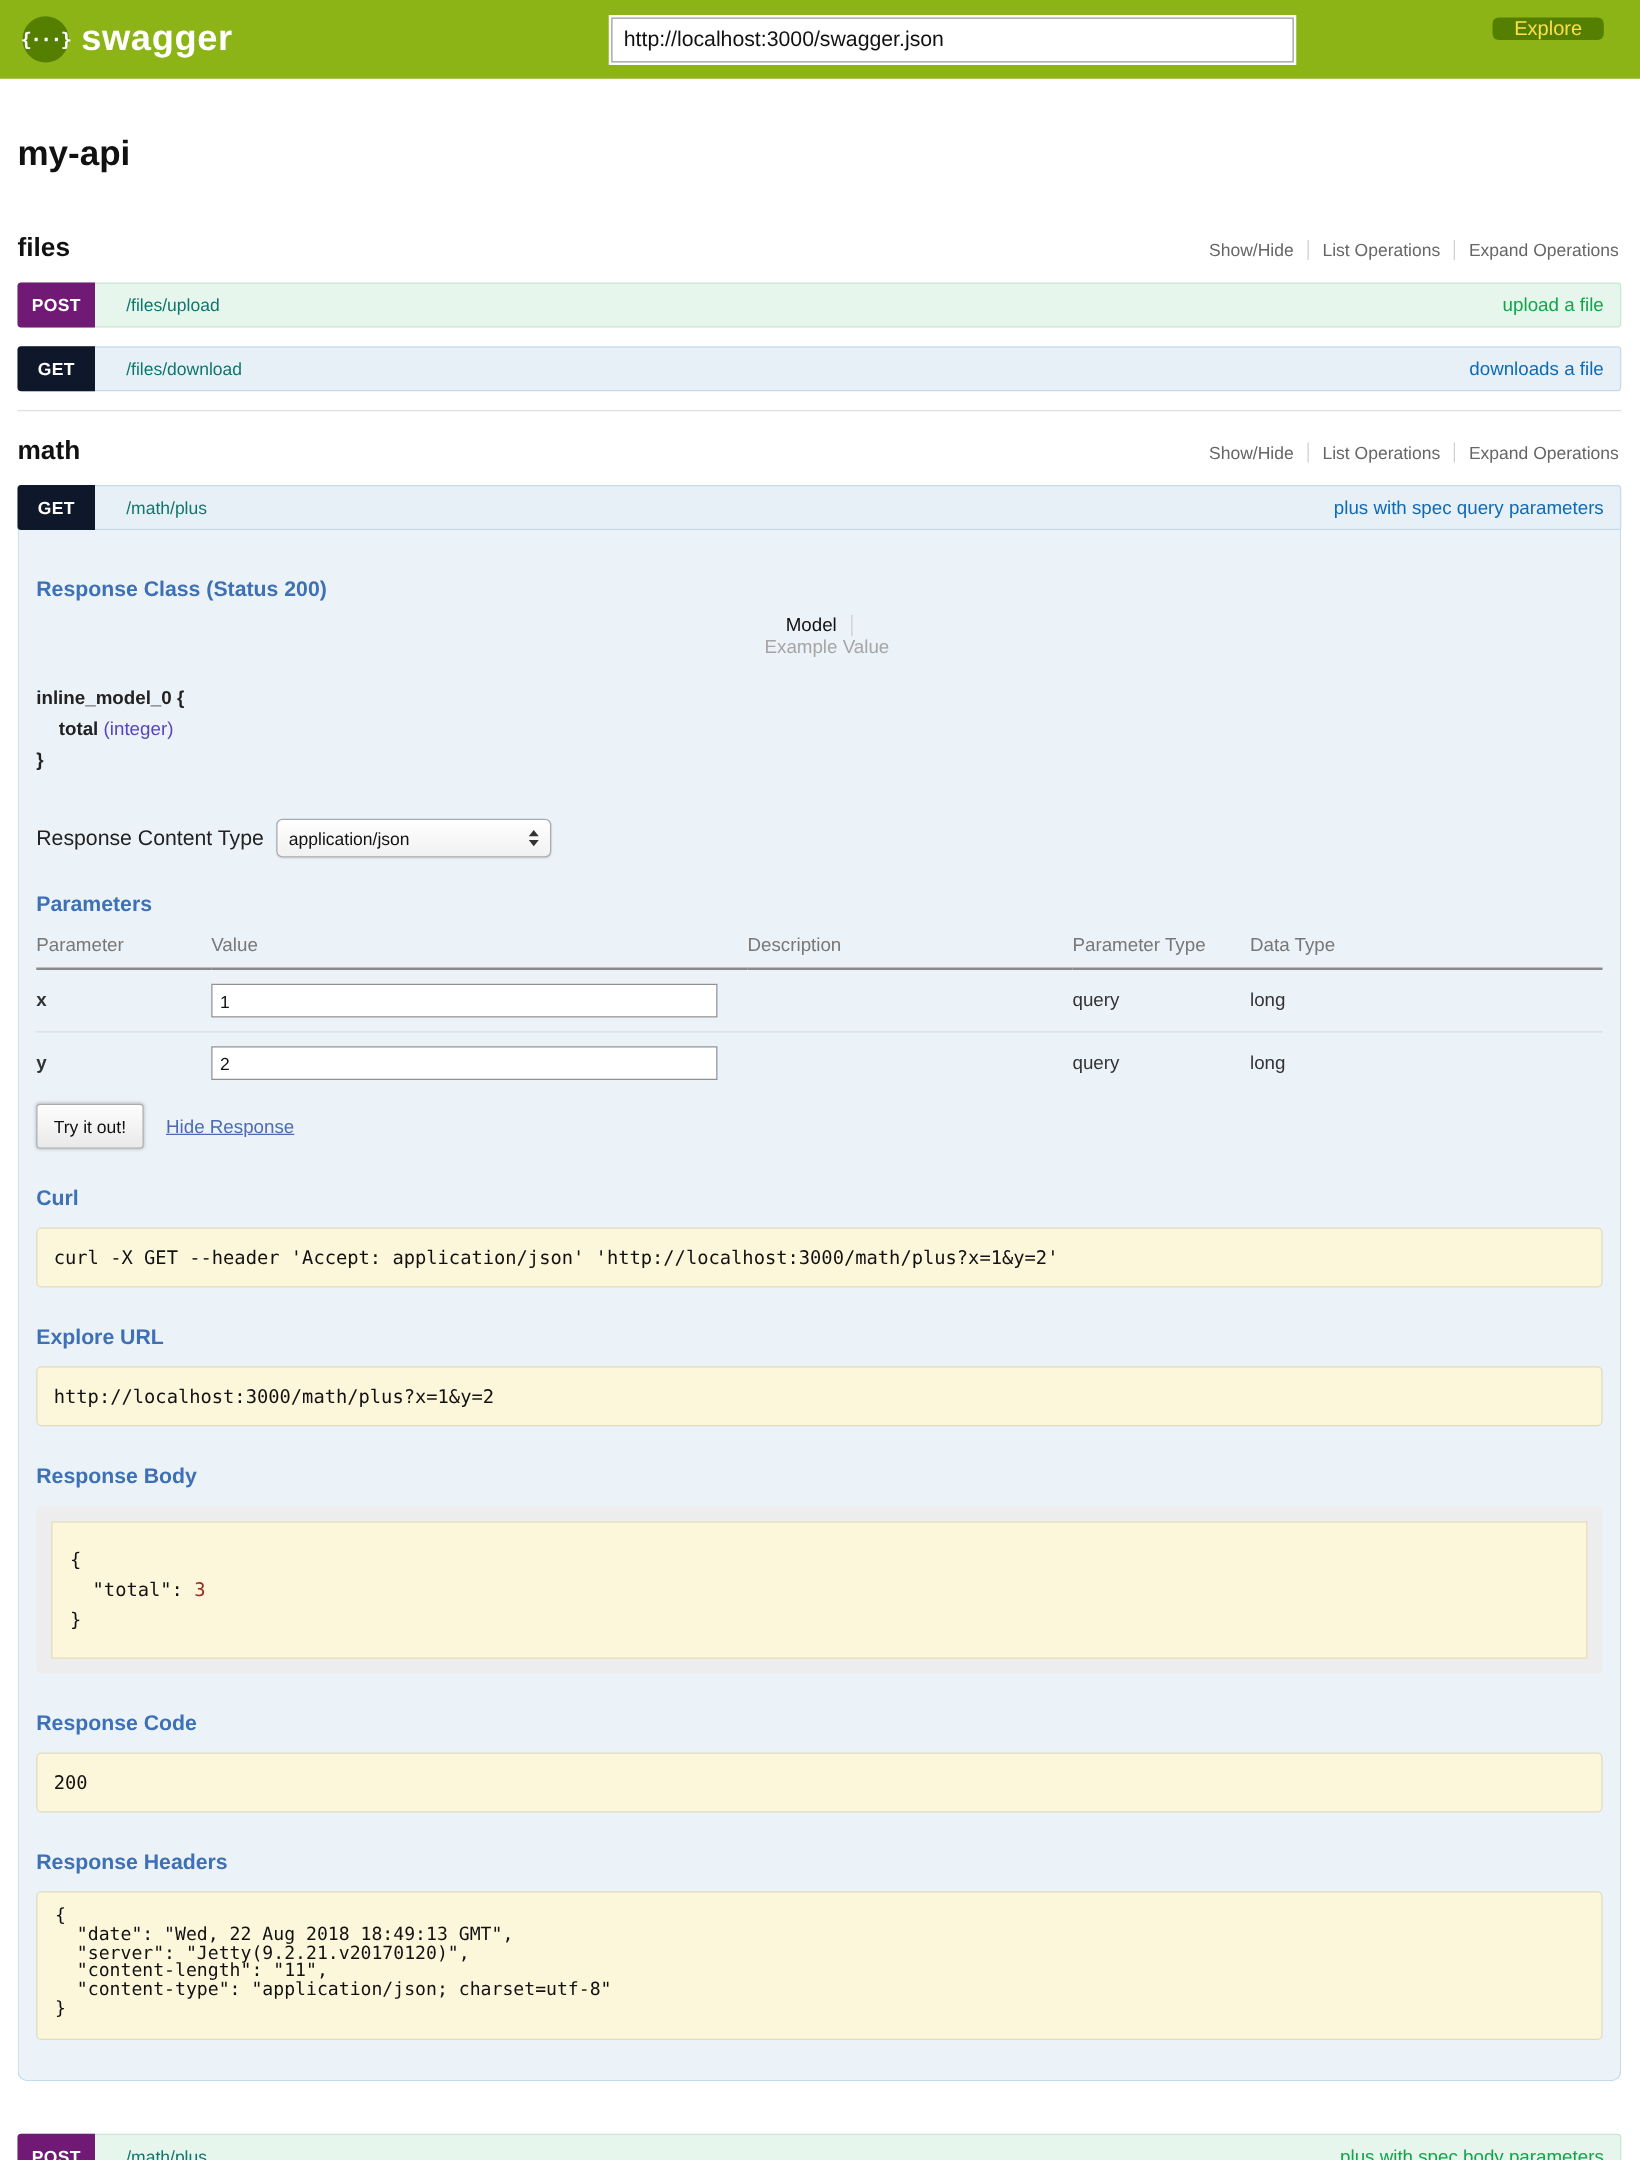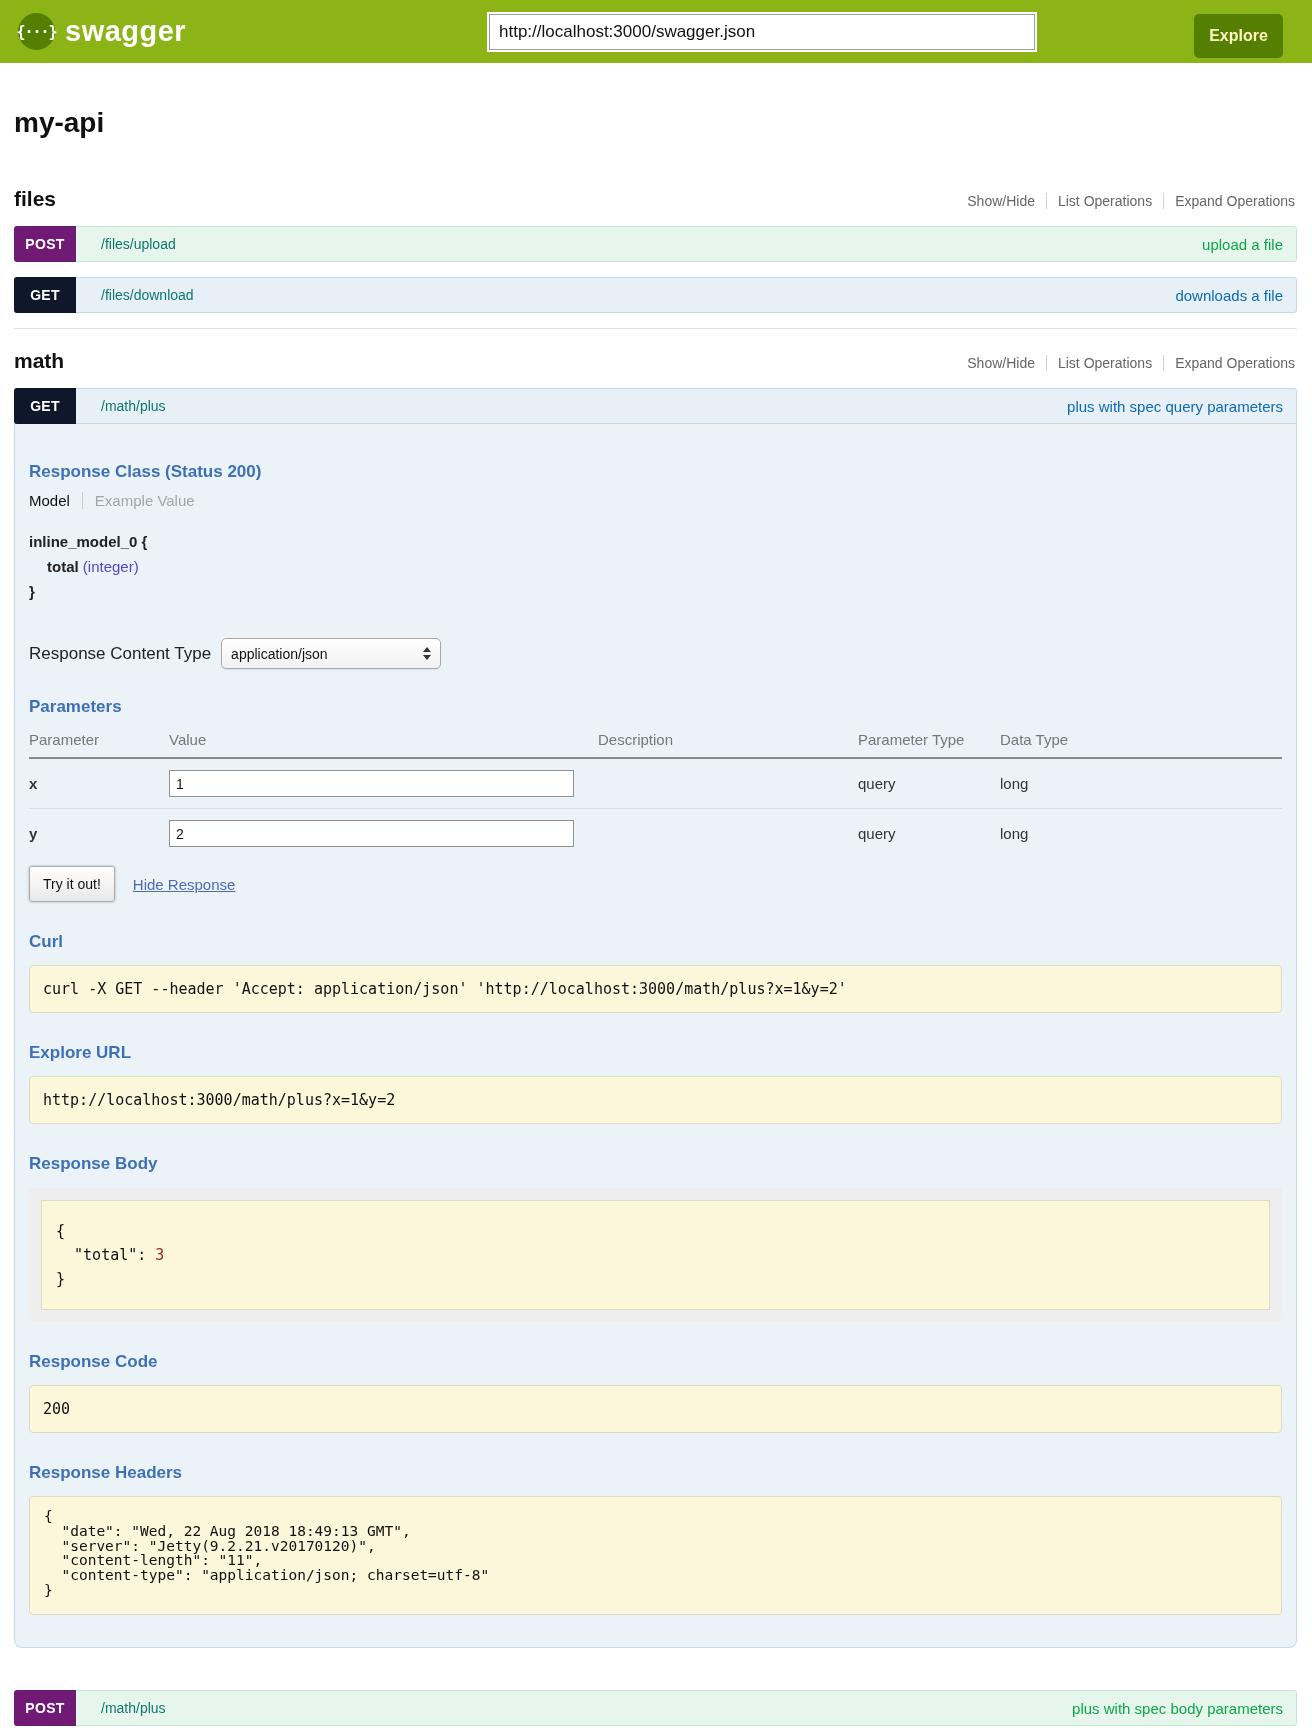--- a/index.html
+++ b/index.html
@@ -9,22 +9,22 @@
   
   .topbar { position:relative; height:63px; background:#8cb417; }
   .brand { position:absolute; left:18px; top:0; height:63px; display:flex; align-items:center; gap:10px; }
   .logo-circle { width:37px; height:37px; border-radius:50%; background:#547f00; color:#fff;
                  display:flex; align-items:center; justify-content:center; font-weight:bold;
                  font-size:15px; letter-spacing:-1px; font-family:"DejaVu Sans Mono", monospace; }
   .brand-name { color:#fff; font-weight:bold; font-size:29px; letter-spacing:0.5px; }
   .url-input { position:absolute; left:489px; top:14px; width:546px; height:36px;
                border:1px solid #9a9a9a; box-shadow:0 0 0 2px #ffffff; background:#fff;
                font-size:17px; padding:0 9px; font-family:"Liberation Sans", sans-serif; color:#111; }
-  .explore-btn { position:absolute; right:29px; top:14px; width:89px; height:44px; border:none;
-                 background:#547f00; color:#fef9c3; font-weight:bold; font-size:16px; border-radius:5px;
+  .explore-btn { position:absolute; right:29px; top:14px; width:89px; height:18px; border:none;
+                 background:#547f00; color:#fde047; font-weight:normal; font-size:16px; border-radius:5px;
                  font-family:"Liberation Sans", sans-serif; cursor:pointer; }
 
   
   .wrap { margin:0 15px 0 14px; }
   h1.api-title { font-size:28px; font-weight:bold; color:#111; margin:44px 0 0 0; }
 
   .section-head { display:flex; align-items:baseline; margin-top:48px; }
   .section-head h2 { font-size:21px; font-weight:bold; color:#111; margin:0; }
   .controls { margin-left:auto; display:flex; align-items:center; font-size:14px; color:#666; }
   .controls span { padding:0 11px; cursor:pointer; }
@@ -48,21 +48,21 @@
   .endpoint.attached { border-radius:3px 3px 0 0; margin-top:15px; }
 
   hr.sect-divider { border:none; border-top:1px solid #e0e0e0; margin:15px 0 0 0; }
   .sect-math .section-head { margin-top:20px; }
 
   
   .op-content { background:#ebf3f9; border:1px solid #c3d9ec; border-top:none;
                 border-radius:0 0 8px 8px; padding:2px 14px 18px 14px; }
   .op-h { font-size:17px; font-weight:600; color:#3e70b5; margin:0; }
   .resp-class { margin-top:36px; }
-  .model-tabs { display:flex; align-items:center; margin-top:10px; font-size:15px; }
+  .model-tabs { display:flex; align-items:center; margin-top:10px; font-size:15px;flex-direction:column; }
   .model-tabs .tab-model { color:#111; padding-right:12px; border-right:1px solid #ccc; cursor:pointer; }
   .model-tabs .tab-example { color:#a5a5a5; padding-left:12px; cursor:pointer; }
   .model-sig { margin-top:20px; font-size:15px; color:#222; line-height:25px; }
   .model-sig .m-open, .model-sig .m-close, .model-sig .m-prop { font-weight:bold; }
   .model-sig .m-line { padding-left:18px; }
   .model-sig .m-type { font-weight:normal; color:#5546c0; }
 
   .rct-row { display:flex; align-items:center; margin-top:34px; }
   .rct-label { font-size:17px; color:#222; }
   .fake-select { margin-left:10px; width:220px; height:31px; border:1px solid #a9a9a9; border-radius:5px;

